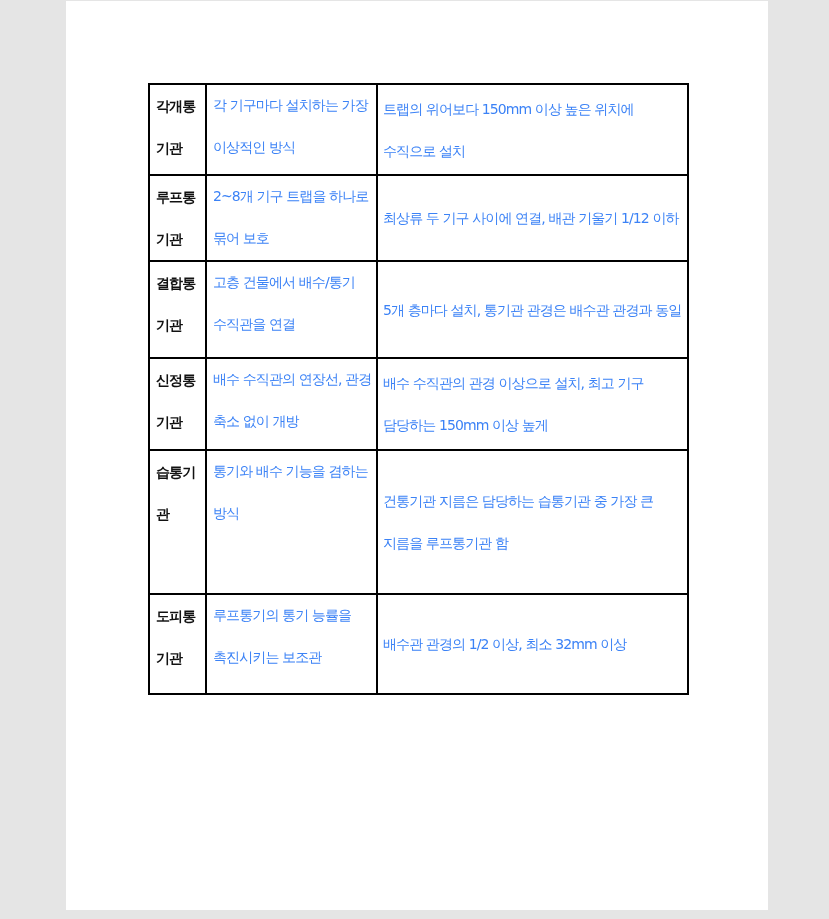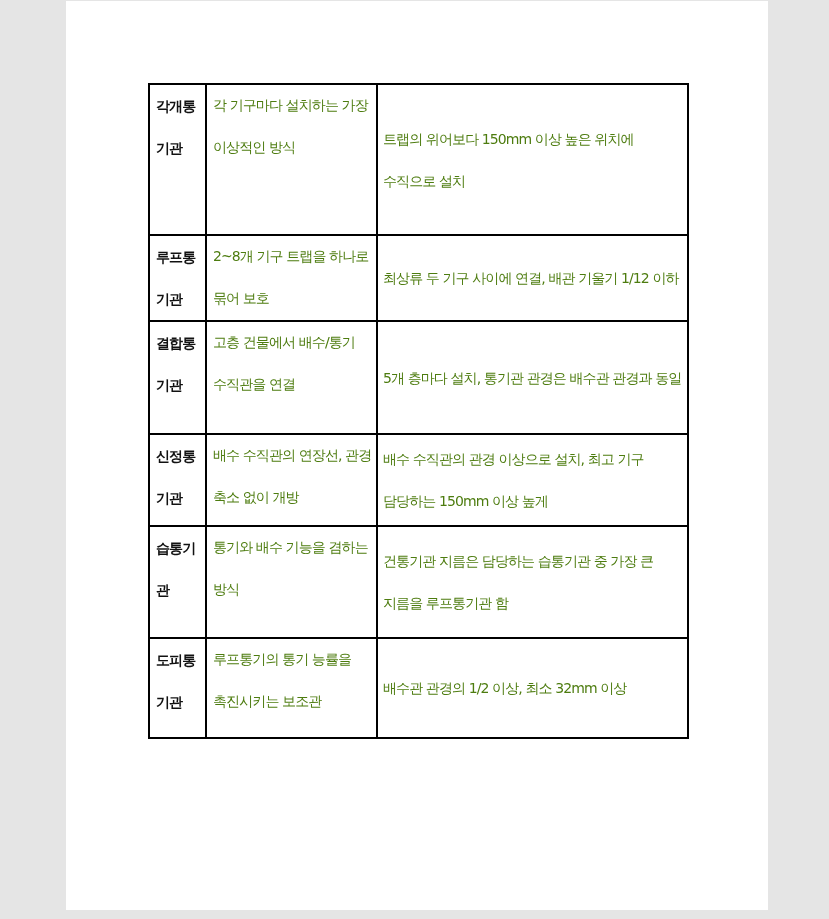--- a/index.html
+++ b/index.html
@@ -26,21 +26,21 @@
       position: absolute;
       left: 82px;
       top: 82px;
       border-collapse: collapse;
       table-layout: fixed;
       width: 539px;
     }
     table.doc-table td {
       border: 2px solid #000000;
       vertical-align: top;
-      color: #4d7c0f;
+      color: #3b82f6;
       font-size: 14px;
       letter-spacing: -0.9px;
       line-height: 42px;
       padding: 0 4px 0 6px;
       word-break: keep-all;
       overflow-wrap: anywhere;
     }
     table.doc-table td.col-name {
       font-weight: bold;
       color: #111111;
@@ -68,57 +68,57 @@
 <body>
 
 <div class="page">
   <table class="doc-table">
     <colgroup>
       <col style="width:57px">
       <col style="width:171px">
       <col style="width:311px">
     </colgroup>
     <tbody>
-      <tr style="height:151px">
+      <tr style="height:91px">
         <td class="col-name"><span class="cell-text">각개통기관</span></td>
         <td class="col-purpose">
             <span class="cell-text">각 기구마다 설치하는 가장 이상적인 방식</span>
           </td>
         <td class="col-desc">
             <span class="cell-text">트랩의 위어보다 150mm 이상 높은 위치에 수직으로 설치</span>
           </td>
       </tr>
       <tr style="height:83px">
         <td class="col-name"><span class="cell-text">루프통기관</span></td>
         <td class="col-purpose">
             <span class="cell-text">2~8개 기구 트랩을 하나로 묶어 보호</span>
           </td>
         <td class="col-desc">
             <span class="cell-text">최상류 두 기구 사이에 연결, 배관 기울기 1/12 이하</span>
           </td>
       </tr>
-      <tr style="height:113px">
+      <tr style="height:97px">
         <td class="col-name"><span class="cell-text">결합통기관</span></td>
         <td class="col-purpose">
             <span class="cell-text">고층 건물에서 배수/통기 수직관을 연결</span>
           </td>
         <td class="col-desc">
             <span class="cell-text">5개 층마다 설치, 통기관 관경은 배수관 관경과 동일</span>
           </td>
       </tr>
       <tr style="height:92px">
         <td class="col-name"><span class="cell-text">신정통기관</span></td>
         <td class="col-purpose">
             <span class="cell-text">배수 수직관의 연장선, 관경 축소 없이 개방</span>
           </td>
         <td class="col-desc">
             <span class="cell-text">배수 수직관의 관경 이상으로 설치, 최고 기구 담당하는 150mm 이상 높게</span>
           </td>
       </tr>
-      <tr style="height:112px">
+      <tr style="height:144px">
         <td class="col-name"><span class="cell-text">습통기관</span></td>
         <td class="col-purpose">
             <span class="cell-text">통기와 배수 기능을 겸하는 방식</span>
           </td>
         <td class="col-desc">
             <span class="cell-text">건통기관 지름은 담당하는 습통기관 중 가장 큰 지름을 루프통기관 함</span>
           </td>
       </tr>
       <tr style="height:100px">
         <td class="col-name"><span class="cell-text">도피통기관</span></td>

